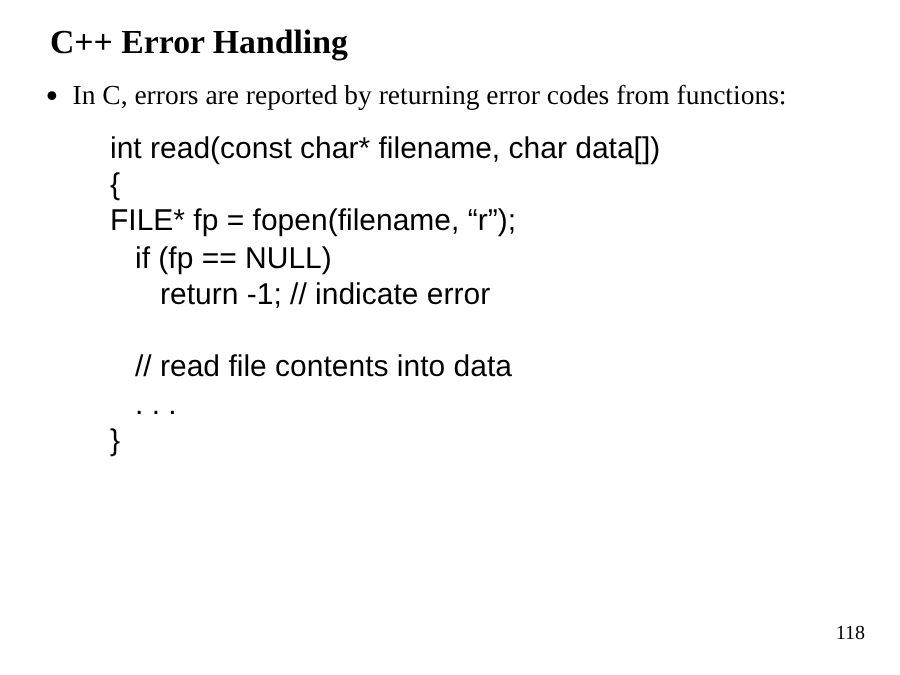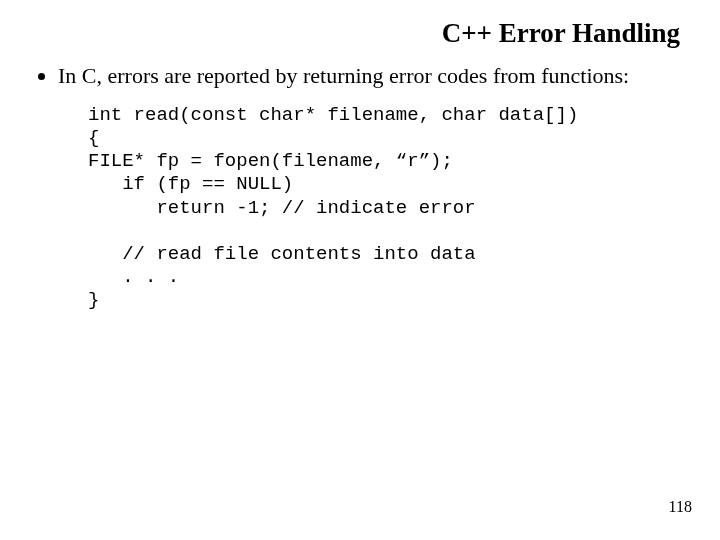--- a/index.html
+++ b/index.html
@@ -13,37 +13,37 @@
     position: relative;
   }
   .slide {
     box-sizing: border-box;
     width: 720px;
     height: 540px;
     padding: 18px 40px 20px 40px;
     position: relative;
   }
   .title {
-    text-align: right;
+    text-align: left;
     font-size: 27px;
     font-weight: bold;
     margin: 0 0 14px 0;
   }
   .bullets {
     margin: 0 0 14px 18px;
     padding: 0;
     font-size: 22px;
     list-style: disc;
   }
   .bullets li {
     line-height: 1.22;
   }
   .code {
-    font-family: Liberation Mono, monospace;
-    font-size: 19px;
+    font-family: Liberation Sans, sans-serif;
+    font-size: 24px;
     white-space: pre;
     line-height: 1.22;
     margin-left: 48px;
   }
   .page-num {
     position: absolute;
     right: 28px;
     bottom: 24px;
     font-size: 16px;
   }

